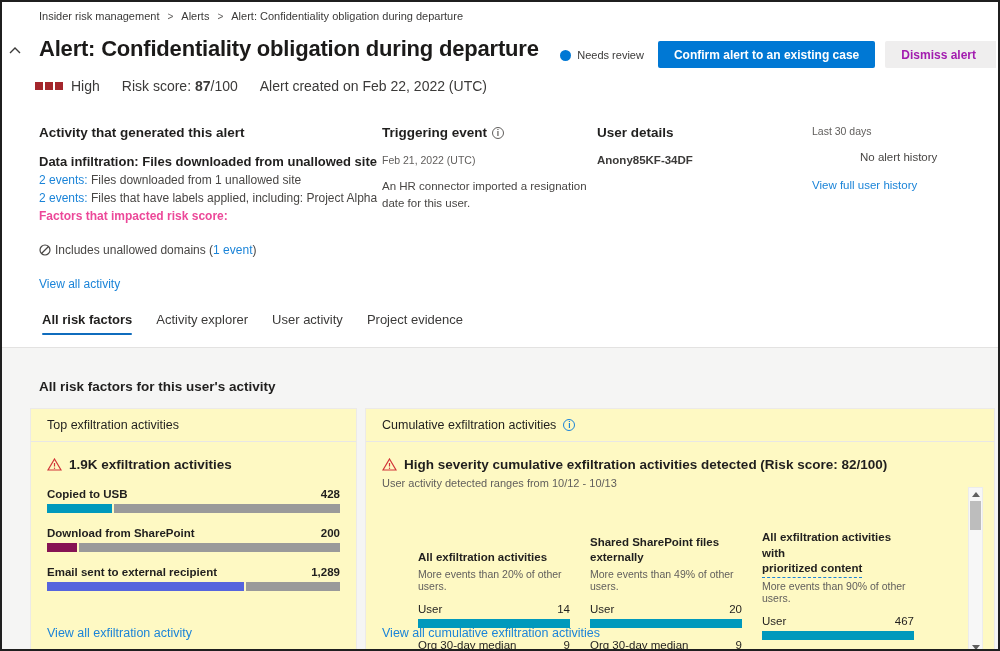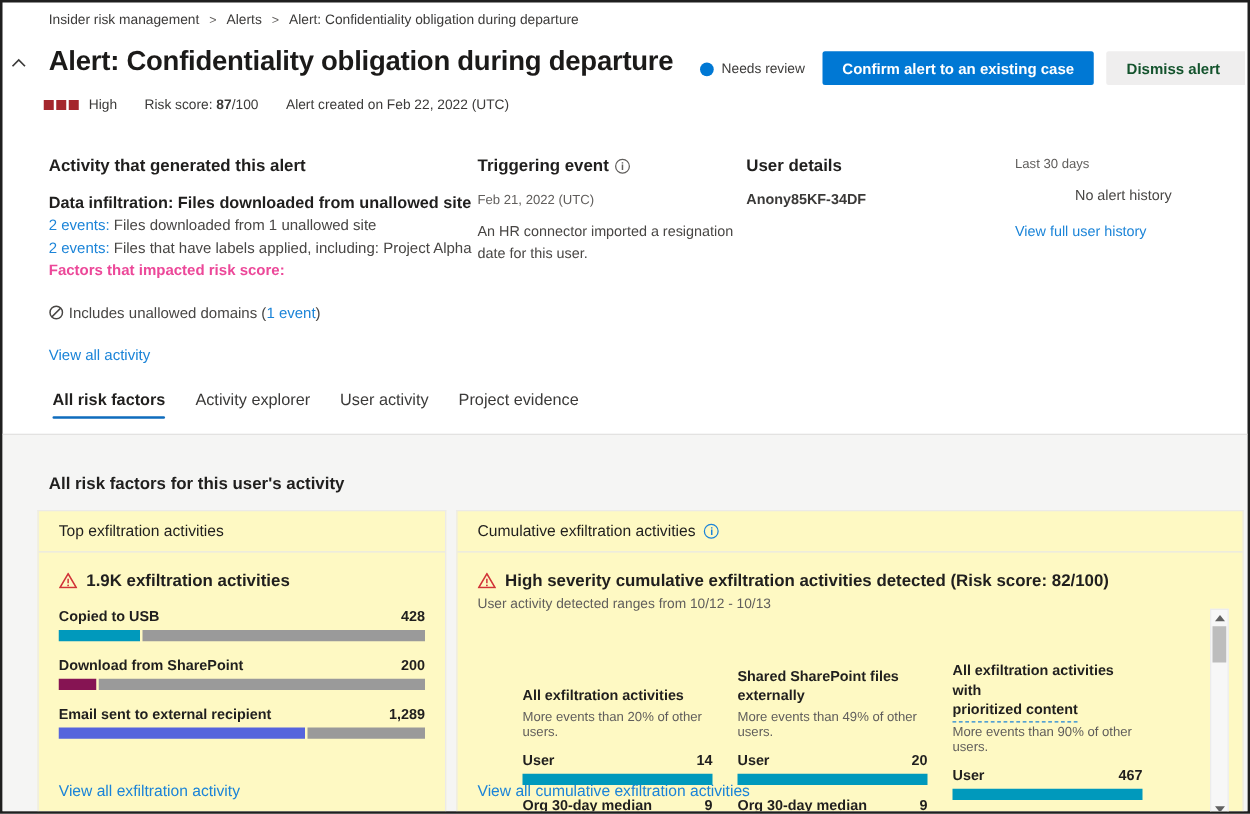--- a/index.html
+++ b/index.html
@@ -15,24 +15,24 @@
   
   .collapse-chevron { position:absolute; left:6px; top:42px; width:14px; height:14px; cursor:pointer; }
 
   
   .page-title { position:absolute; left:37px; top:34px; font-size:22px; font-weight:bold; color:#1b1a19; letter-spacing:-0.2px; }
   .header-actions { position:absolute; right:2px; top:39px; display:flex; align-items:center; }
   .status-badge { display:flex; align-items:flex-end; gap:6px; font-size:11px; color:#3b3a39; margin-right:14px; }
   .status-dot { width:11px; height:11px; border-radius:50%; background:#0078d4; }
   .btn { height:27px; font-family:inherit; font-size:12px; font-weight:bold; border:none; border-radius:2px; padding:0 16px; cursor:pointer; }
   .btn-primary { background:#0078d4; color:#fff; margin-right:10px; }
-  .btn-secondary { background:#efeeee; color:#14532d; border-radius:2px 0 0 2px; padding:0 20px 0 16px; }
-
-  
-  .meta-row { position:absolute; left:33px; top:76px; display:flex; align-items:center; font-size:11px; color:#3b3a39; }
+  .btn-secondary { background:#efeeee; color:#a21caf; border-radius:2px 0 0 2px; padding:0 20px 0 16px; }
+
+  
+  .meta-row { position:absolute; left:33px; top:76px; display:flex; align-items:center; font-size:14px; color:#3b3a39; }
   .sev-squares { display:flex; gap:2px; margin-right:8px; }
   .sev-squares i { width:8px; height:8px; background:#a4262c; display:block; }
   .meta-row .gap { width:22px; }
   .meta-row b { font-weight:bold; }
 
   
   .info-col { position:absolute; top:123px; font-size:12px; color:#484644; }
   .col-activity { left:37px; width:340px; }
   .col-trigger { left:380px; width:215px; }
   .col-user { left:595px; width:195px; }
@@ -82,21 +82,21 @@
   .bar-fill { height:9px; }
   .bar-rest { height:9px; background:#9a9a9a; flex:1; }
 
   
   .cum-subtitle { font-size:11px; color:#605e5c; margin-top:5px; }
   .cum-cols { position:absolute; left:52px; top:88px; display:flex; gap:20px; }
   .cum-col { width:152px; display:flex; flex-direction:column; }
   .cum-title { min-height:36px; display:flex; flex-direction:column; justify-content:flex-end; font-size:11.5px; font-weight:bold; color:#201f1e; line-height:1.35; }
   .cum-title .dashed { color:#201f1e; border-bottom:1px dashed #1b84d8; align-self:flex-start; }
   .cum-note { font-size:10.5px; color:#605e5c; margin-top:2px; }
-  .cum-metric { display:flex; justify-content:space-between; font-size:11.5px; font-weight:bold; color:#201f1e; margin-top:11px; margin-bottom:4px; }
+  .cum-metric { display:flex; justify-content:space-between; font-size:11.5px; font-weight:normal; color:#201f1e; margin-top:11px; margin-bottom:4px; }
 
   
   .vscroll { position:absolute; right:11px; top:45px; width:15px; height:168px; background:#f7f7f7; border:1px solid #ececec; display:flex; flex-direction:column; align-items:center; }
   .vs-arrow { width:15px; height:13px; display:flex; align-items:center; justify-content:center; cursor:pointer; }
   .vs-arrow .tri-up { width:0; height:0; border-left:4px solid transparent; border-right:4px solid transparent; border-bottom:5px solid #606060; }
   .vs-arrow .tri-down { width:0; height:0; border-left:4px solid transparent; border-right:4px solid transparent; border-top:5px solid #606060; }
   .vs-thumb { width:11px; height:29px; background:#bdbdbd; cursor:pointer; }
   .vs-space { flex:1; }
 </style>
 </head>

